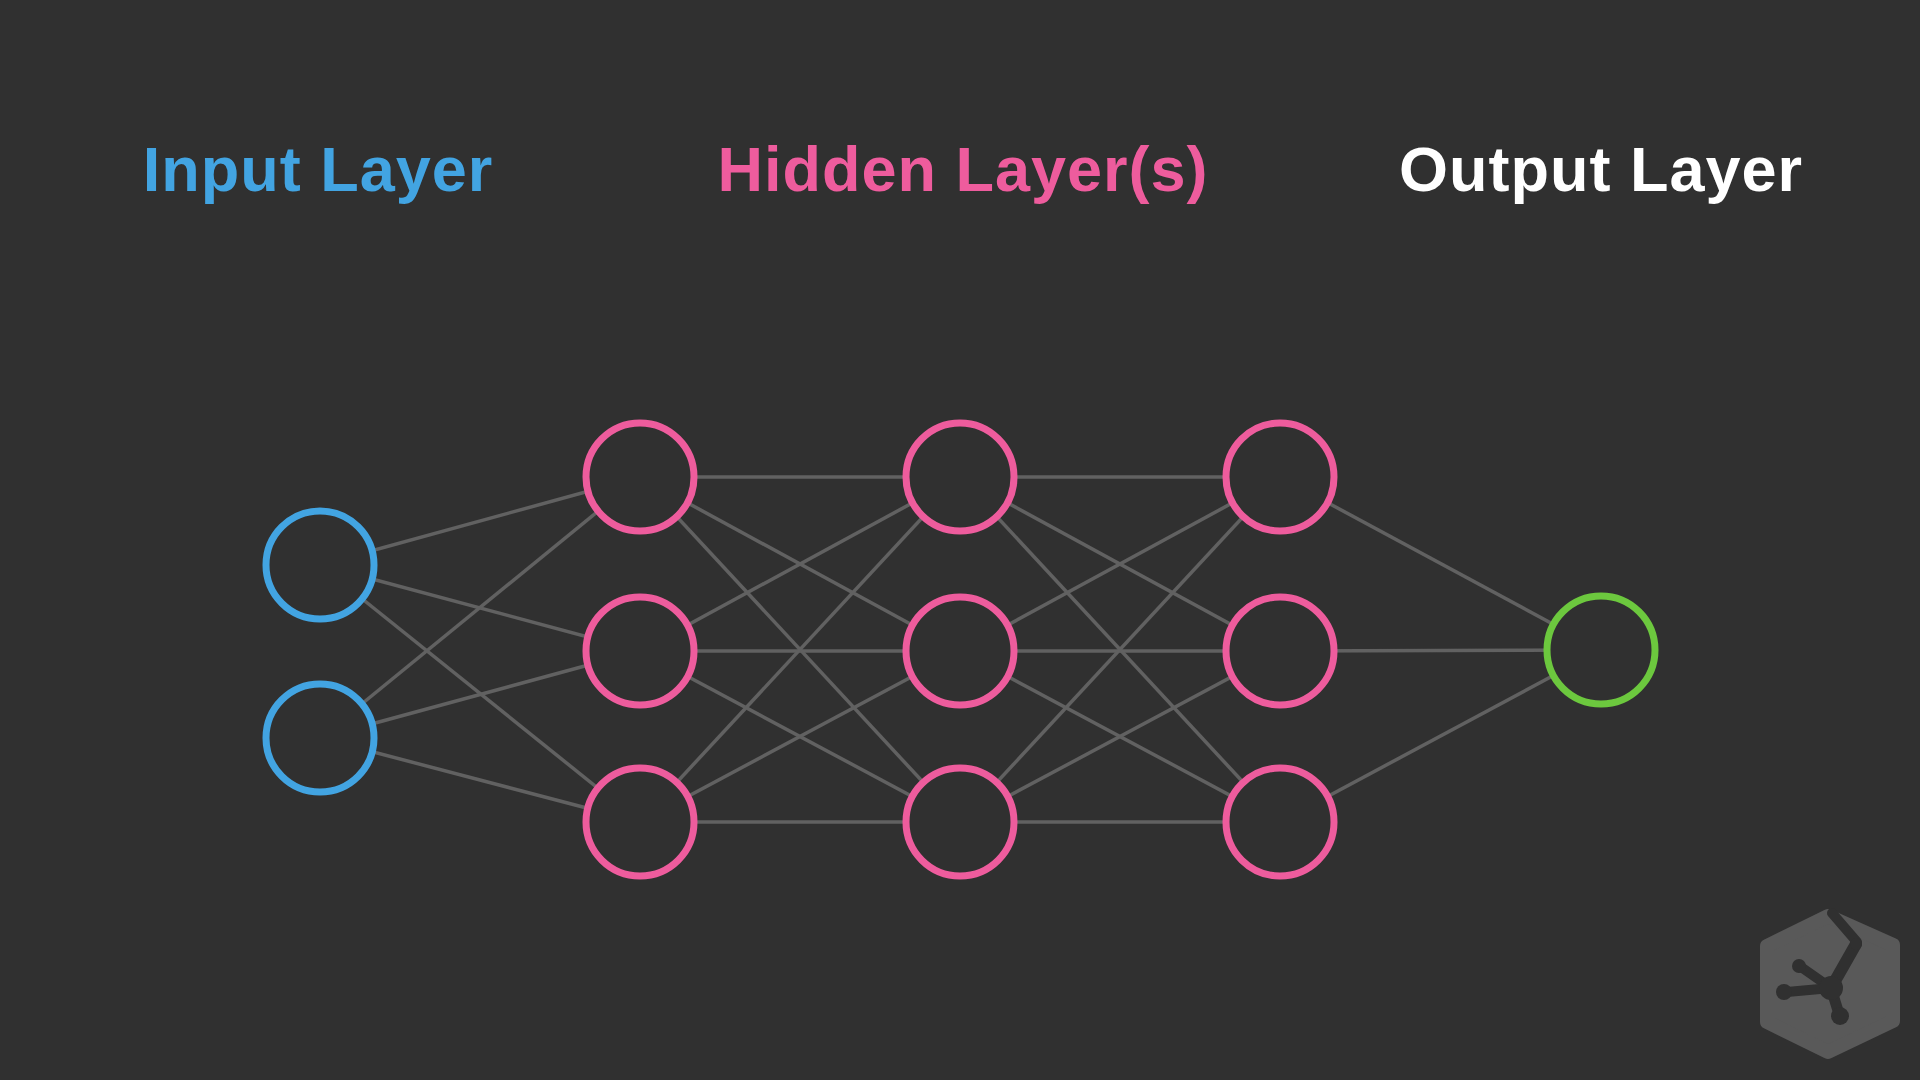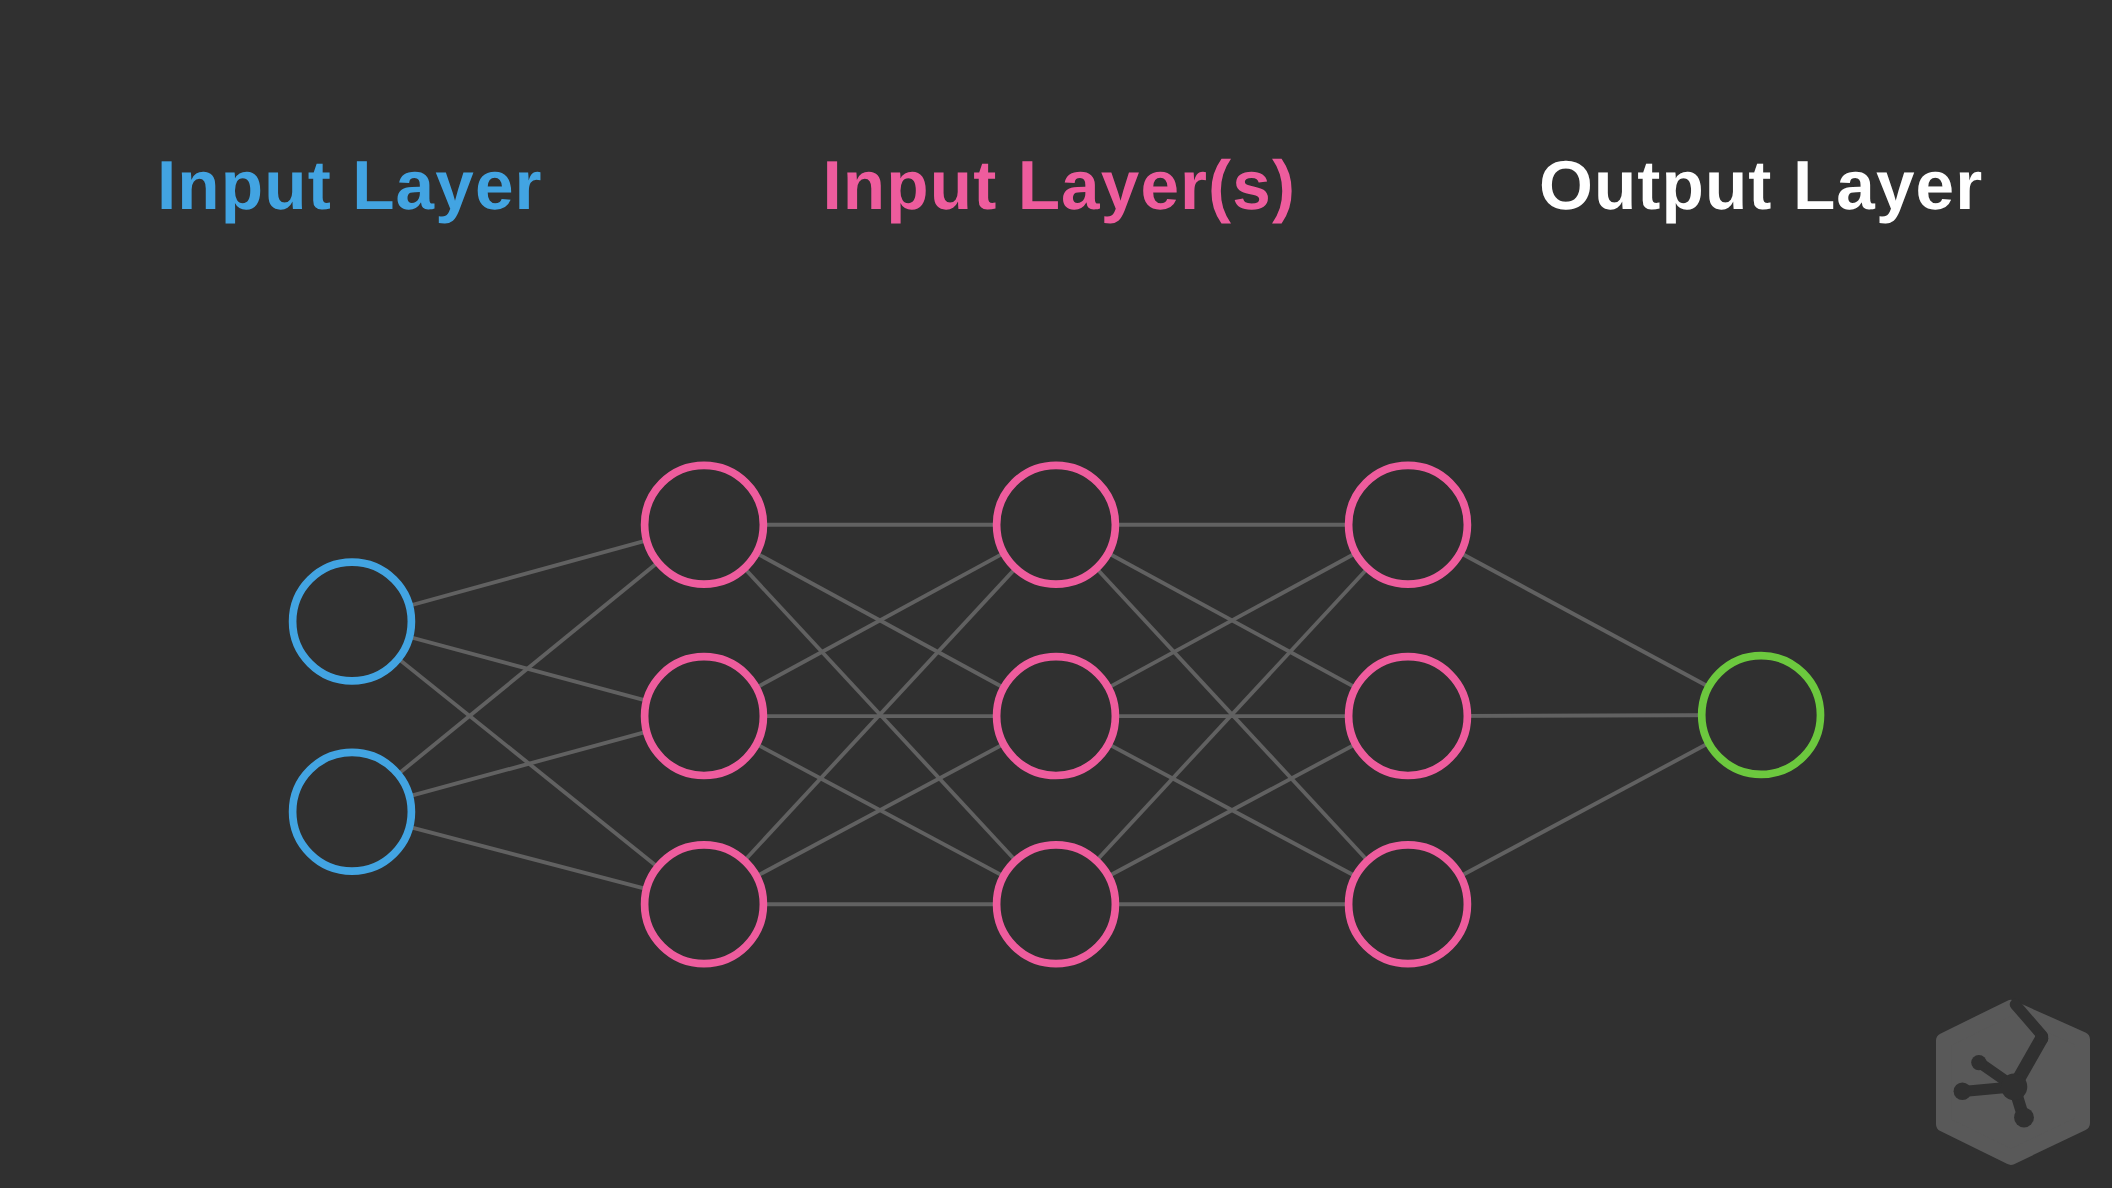--- a/index.html
+++ b/index.html
@@ -90,16 +90,16 @@
         <circle cx="1831" cy="988" r="12" class="fill-cut" fill="#303030"></circle>
         <circle cx="1856" cy="944" r="6" class="fill-cut" fill="#303030"></circle>
         <circle cx="1799" cy="966" r="7" class="fill-cut" fill="#303030"></circle>
         <circle cx="1784" cy="992" r="8" class="fill-cut" fill="#303030"></circle>
         <circle cx="1840" cy="1016" r="9" class="fill-cut" fill="#303030"></circle>
       </g>
     </g>
   </svg>
 
   <div class="layer-label" style="color: rgb(66, 164, 226); left: 318px; top: 138px;">Input Layer</div>
-  <div class="layer-label" style="color: rgb(238, 92, 157); left: 963px; top: 138px;">Input Layer(s)</div>
+  <div class="layer-label" style="color: rgb(238, 92, 157); left: 963px; top: 138px;">Hidden Layer(s)</div>
   <div class="layer-label" style="color: #ffffff; left: 1601px; top: 138px;">Output Layer</div>
 
 </div>
 
 </body></html>

